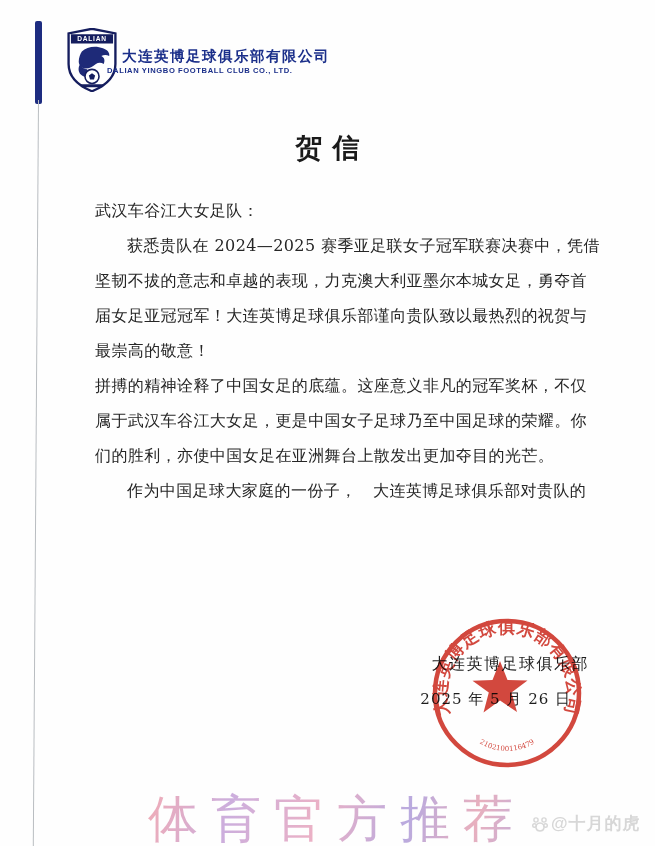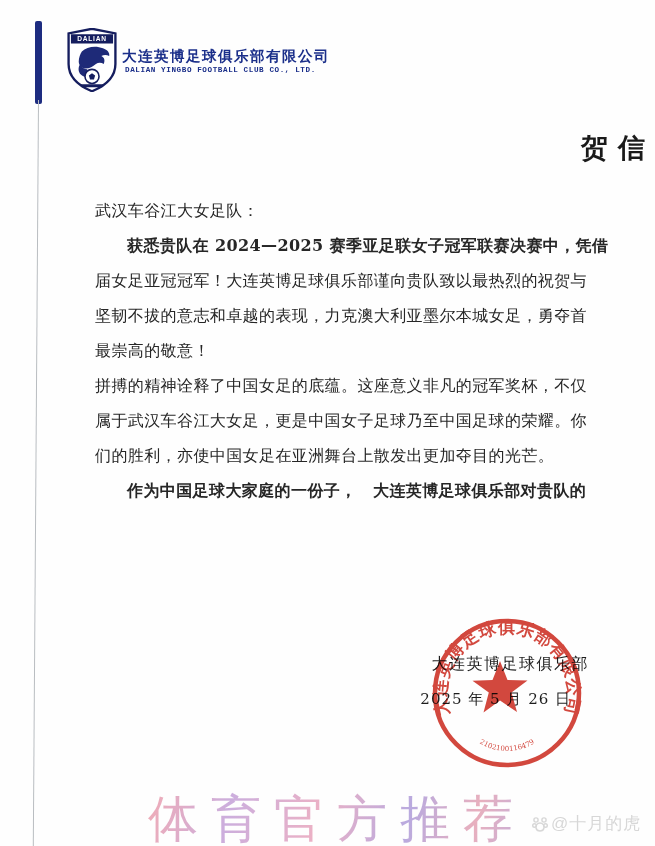--- a/index.html
+++ b/index.html
@@ -6,43 +6,43 @@
   body{width:655px;height:846px;background:#f6f6f4;font-family:"DejaVu Serif","Liberation Serif",serif;}
   .page{position:relative;width:655px;height:846px;background:#fefefe;overflow:hidden;}
 
   
   .edge-bar{position:absolute;left:35px;top:21px;width:7px;height:83px;background:#1d2c80;border-radius:2px;}
   .edge-line{position:absolute;left:38px;top:100px;width:1px;height:760px;background:#b9bdc1;transform:rotate(.4deg);transform-origin:top center;}
 
   
   .logo{position:absolute;left:66px;top:28px;width:52px;height:64px;}
   .company-cn{position:absolute;left:122px;top:47px;font-family:"Liberation Sans",sans-serif;font-weight:bold;font-size:14.5px;letter-spacing:1.5px;color:#1b2f8a;}
-  .company-en{position:absolute;left:125px;top:66px;font-family:Liberation Mono, monospace;font-weight:bold;font-size:7.6px;letter-spacing:.6px;color:#1b2f8a;}
+  .company-en{position:absolute;left:107px;top:66px;font-family:Liberation Sans, sans-serif;font-weight:bold;font-size:7.6px;letter-spacing:.6px;color:#1b2f8a;}
 
   
-  .title{position:absolute;left:0;top:130px;width:655px;text-align:right;font-size:27px;font-weight:bold;letter-spacing:10px;color:#1a1a1a;text-indent:10px;}
+  .title{position:absolute;left:0;top:130px;width:655px;text-align:center;font-size:27px;font-weight:bold;letter-spacing:10px;color:#1a1a1a;text-indent:10px;}
 
   
   .body-text{position:absolute;left:95px;top:193px;width:478px;font-size:16px;line-height:35px;color:#262626;letter-spacing:.4px;}
   .line{white-space:nowrap;}
-  .line.indent{text-indent:2em;font-weight:bold;}
+  .line.indent{text-indent:2em;}
 
   
   .sig-name{position:absolute;right:66px;top:654px;font-size:16px;color:#1d1d1d;letter-spacing:1.5px;}
   .sig-date{position:absolute;right:84px;top:690px;font-size:15px;color:#1d1d1d;letter-spacing:1px;}
 
   
   .seal{position:absolute;left:430px;top:616px;width:154px;height:154px;mix-blend-mode:multiply;opacity:.9;}
 
   
   .watermark{position:absolute;left:148px;top:786px;font-size:50px;letter-spacing:13px;font-weight:500;
     background:linear-gradient(105deg,#f0a4ae 0%,#c7a6da 22%,#e9a9c0 45%,#b2a2dc 68%,#e6a8b8 85%,#bba6d8 100%);
     -webkit-background-clip:text;background-clip:text;color:transparent;opacity:.9;}
   .credit{position:absolute;left:531px;top:812px;display:flex;align-items:center;gap:2px;
-    font-family:"Liberation Sans",sans-serif;font-size:17px;font-weight:normal;color:#d7d7d7;
+    font-family:"Liberation Sans",sans-serif;font-size:17px;font-weight:bold;color:#d7d7d7;
     text-shadow:0 0 1px #ffffff;letter-spacing:1px;}
 </style>
 </head>
 <body>
 
 <div class="page">
 
   <div class="edge-bar"></div>
   <div class="edge-line"></div>
 
@@ -64,22 +64,22 @@
   </svg>
 
   <div class="company-cn">大连英博足球俱乐部有限公司</div>
   <div class="company-en">DALIAN YINGBO FOOTBALL CLUB CO., LTD.</div>
 
   <div class="title">贺信</div>
 
   <div class="body-text">
     <div class="line">武汉车谷江大女足队：</div>
     <div class="line indent">获悉贵队在 2024—2025 赛季亚足联女子冠军联赛决赛中，凭借</div>
+    <div class="line">坚韧不拔的意志和卓越的表现，力克澳大利亚墨尔本城女足，勇夺首</div>
     <div class="line">届女足亚冠冠军！大连英博足球俱乐部谨向贵队致以最热烈的祝贺与</div>
-    <div class="line">坚韧不拔的意志和卓越的表现，力克澳大利亚墨尔本城女足，勇夺首</div>
     <div class="line">最崇高的敬意！</div>
     <div class="line">拼搏的精神诠释了中国女足的底蕴。这座意义非凡的冠军奖杯，不仅</div>
     <div class="line">属于武汉车谷江大女足，更是中国女子足球乃至中国足球的荣耀。你</div>
     <div class="line">们的胜利，亦使中国女足在亚洲舞台上散发出更加夺目的光芒。</div>
     <div class="line indent">作为中国足球大家庭的一份子，　大连英博足球俱乐部对贵队的</div>
   </div>
 
   <div class="sig-name">大连英博足球俱乐部</div>
   <div class="sig-date">2025 年 5 月 26 日</div>
 

